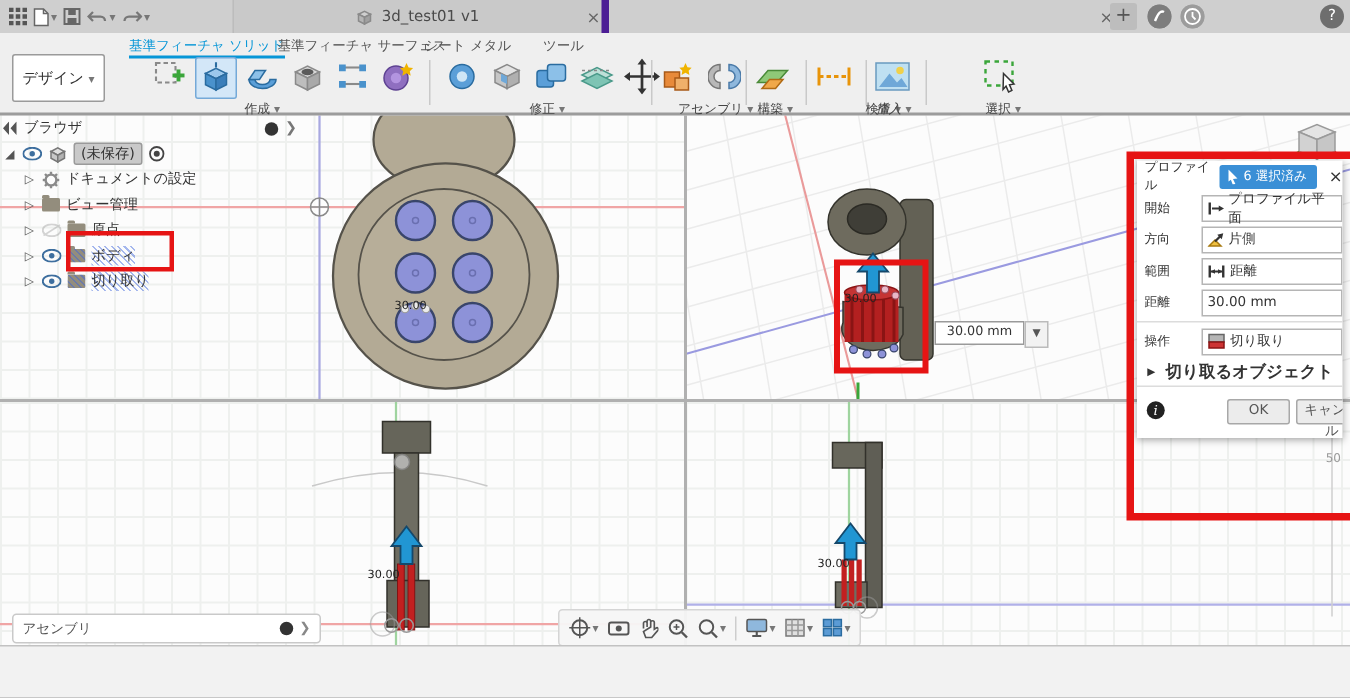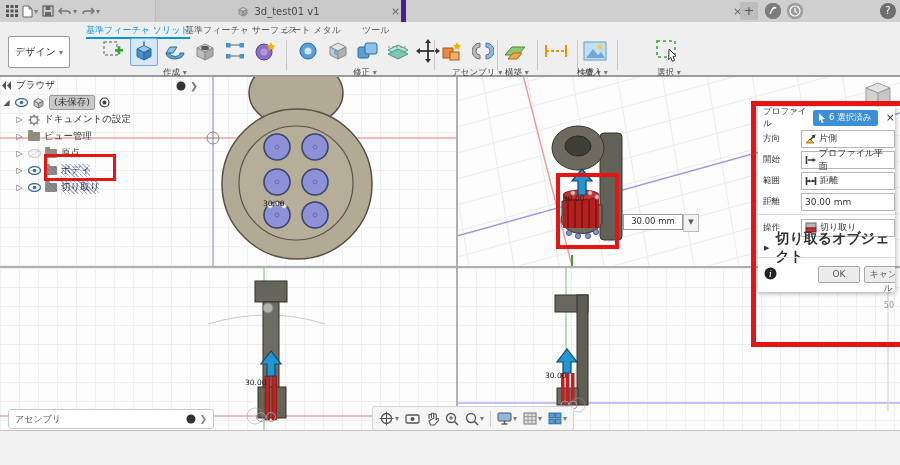--- a/index.html
+++ b/index.html
@@ -567,39 +567,39 @@
       <span class="dlab">プロファイル</span>
       <span class="bluebtn">
         <svg width="8" height="10">
             <path d="M1,0 L7,6 L4,6.4 L5.6,9.6 L3.8,10 L2.6,6.8 L1,8 z" fill="#fff"></path>
           </svg>
         <span>6 選択済み</span>
       </span>
       <span style="margin-left:8px;color:#333;font-size:11px;">×</span>
     </div>
     <div class="drow">
+      <span class="dlab">開始</span>
+      <span class="dctl">
+        <svg width="11" height="10">
+            <line x1="1.5" y1="1" x2="1.5" y2="9" stroke="#333" stroke-width="1.6"></line>
+            <line x1="3" y1="5" x2="9" y2="5" stroke="#333" stroke-width="1.4"></line>
+            <polygon points="11,5 7.5,3 7.5,7" fill="#333"></polygon>
+          </svg>
+        <span>プロファイル平面</span>
+      </span>
+    </div>
+    <div class="drow">
       <span class="dlab">方向</span>
       <span class="dctl">
         <svg width="11" height="10">
             <polygon points="1,9 5,5 9,9" fill="#f0c040" stroke="#a87a10"></polygon>
             <line x1="5" y1="6" x2="9" y2="2" stroke="#333" stroke-width="1.5"></line>
             <polygon points="10.5,0.5 6.5,1.5 9.5,4.5" fill="#333"></polygon>
           </svg>
         <span>片側</span>
-      </span>
-    </div>
-    <div class="drow">
-      <span class="dlab">開始</span>
-      <span class="dctl">
-        <svg width="11" height="10">
-            <line x1="1.5" y1="1" x2="1.5" y2="9" stroke="#333" stroke-width="1.6"></line>
-            <line x1="3" y1="5" x2="9" y2="5" stroke="#333" stroke-width="1.4"></line>
-            <polygon points="11,5 7.5,3 7.5,7" fill="#333"></polygon>
-          </svg>
-        <span>プロファイル平面</span>
       </span>
     </div>
     <div class="drow">
       <span class="dlab">範囲</span>
       <span class="dctl">
         <svg width="12" height="10">
             <line x1="1.5" y1="1" x2="1.5" y2="9" stroke="#333" stroke-width="1.6"></line>
             <line x1="10.5" y1="1" x2="10.5" y2="9" stroke="#333" stroke-width="1.6"></line>
             <line x1="2" y1="5" x2="10" y2="5" stroke="#333" stroke-width="1.2"></line>
             <polygon points="2,5 5,3.5 5,6.5" fill="#333"></polygon>
@@ -620,21 +620,21 @@
       <span class="dctl">
         <svg width="12" height="11">
             <rect x="1" y="1" width="10" height="5" fill="#b5b5b5" stroke="#666"></rect>
             <rect x="1" y="6" width="10" height="4" fill="#cc3333" stroke="#8a1414"></rect>
           </svg>
         <span>切り取り</span>
       </span>
     </div>
     <div class="drow" style="height:19px;gap:5px;">
       <span class="tri" style="font-size:7px;color:#333;">▶</span>
-      <span style="font-weight:bold;font-size:14px;font-family:Liberation Serif, serif;">切り取るオブジェクト</span>
+      <span style="font-weight:bold;font-size:11px;font-family:Liberation Serif, serif;">切り取るオブジェクト</span>
     </div>
     <div style="height:34px;position:relative;border-top:1px solid #dcdcdc;">
       <svg class="abs" style="left:6px;top:9px;" width="13" height="13">
           <circle cx="6.5" cy="6.5" r="6" fill="#222"></circle>
           <text x="6.5" y="9.5" font-size="9" fill="#fff" text-anchor="middle" font-family="DejaVu Serif,serif" font-style="italic">i</text>
         </svg>
       <div class="dbtn" style="left:60px;top:8px;width:40px;">OK</div>
       <div class="dbtn" style="left:106px;top:8px;width:46px;">キャンセル</div>
     </div>
   </div>

